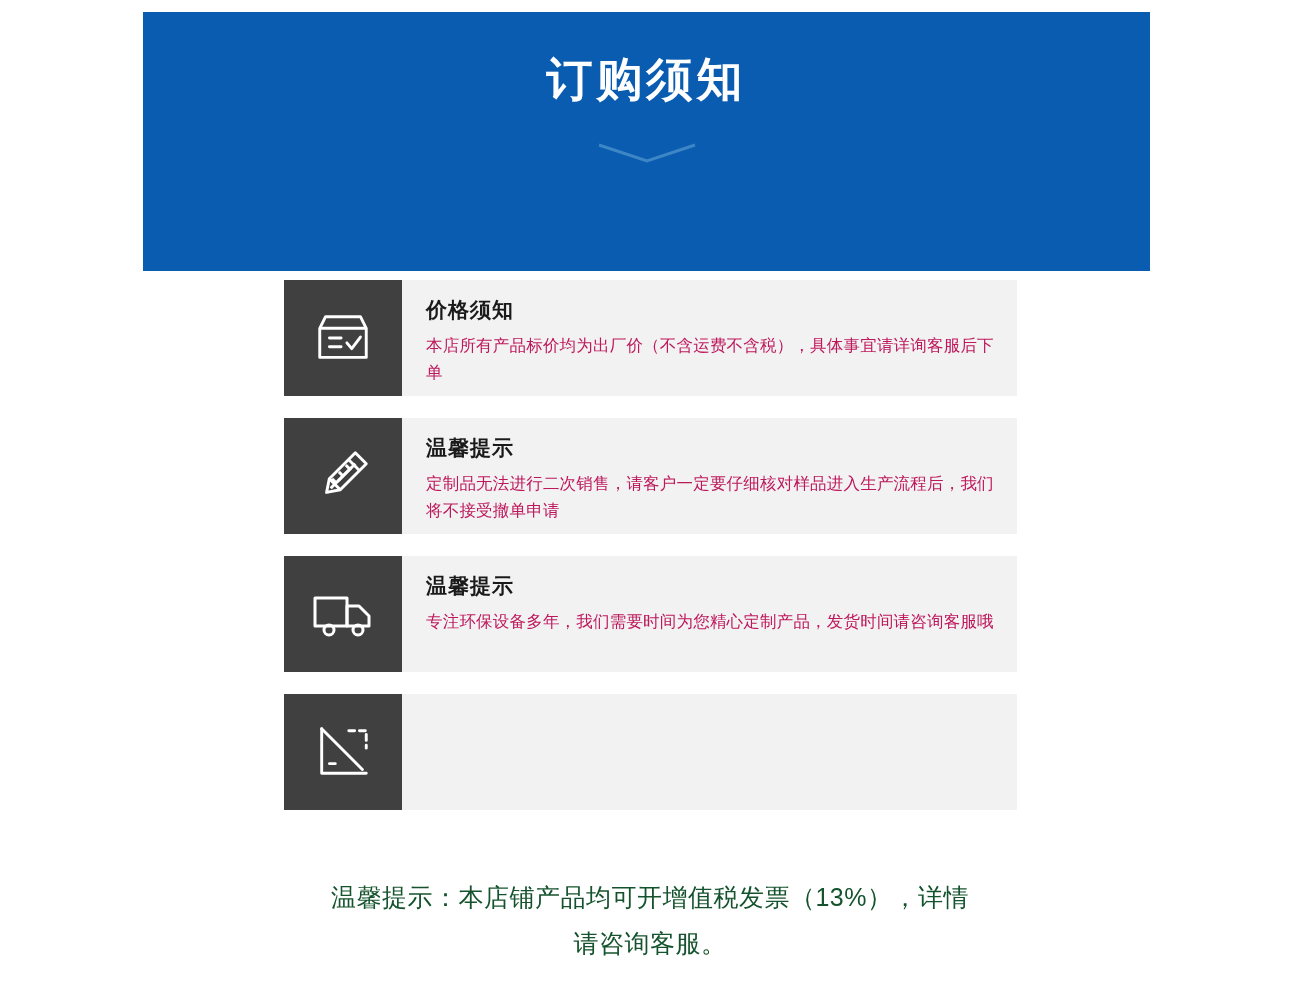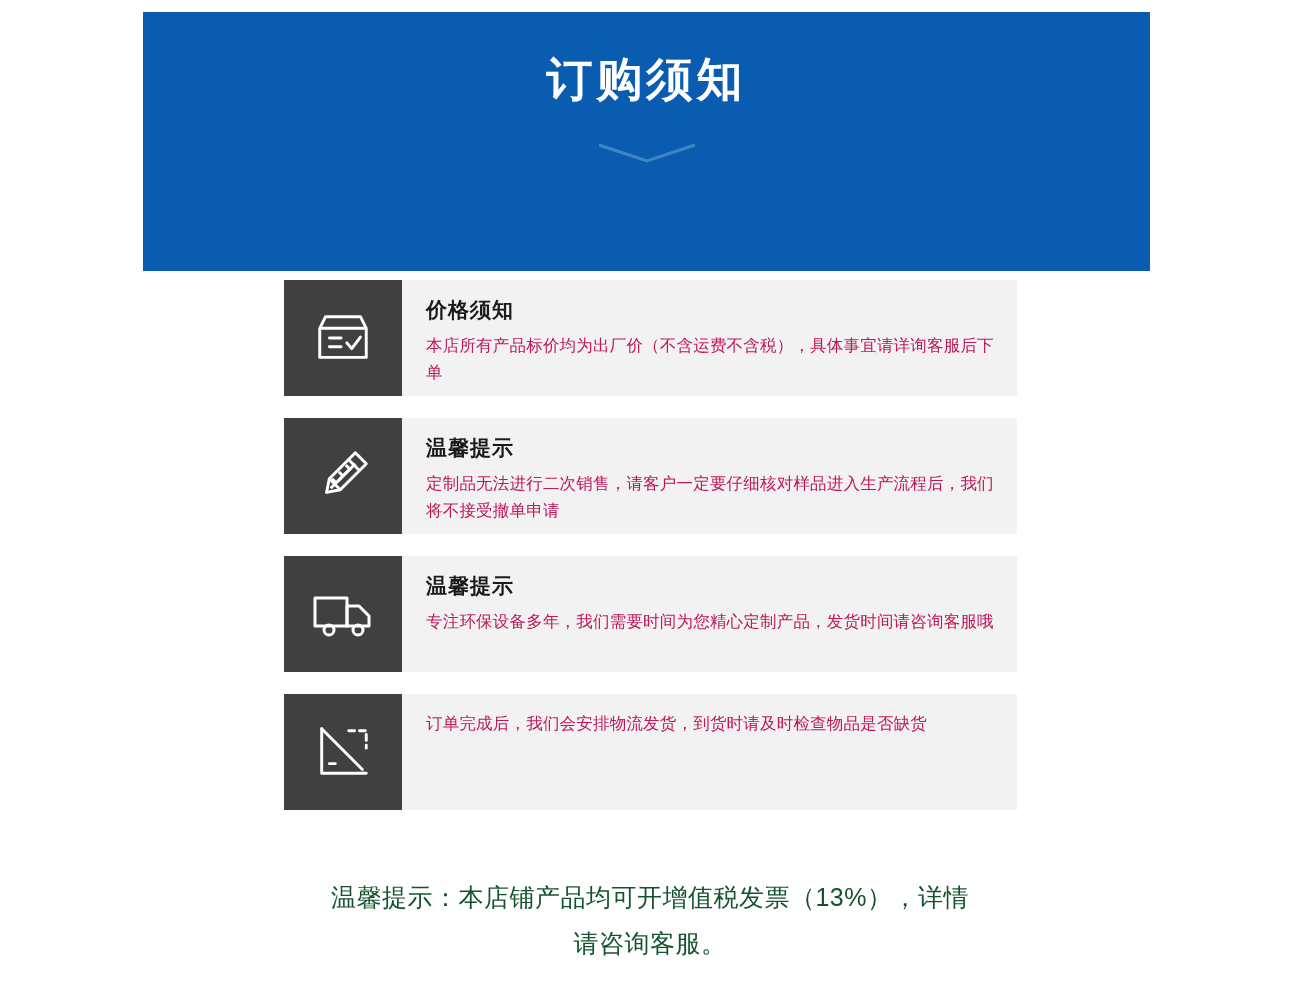--- a/index.html
+++ b/index.html
@@ -188,21 +188,20 @@
     <div class="card">
       <div class="card-icon">
         <svg width="62" height="62" viewBox="0 0 64 64" aria-hidden="true">
           <path d="M10 8 L10 54 L56 54" fill="none" stroke="#ffffff" stroke-width="3" stroke-linejoin="round" stroke-linecap="round"></path>
           <line x1="10" y1="8" x2="52" y2="50" stroke="#ffffff" stroke-width="3" stroke-linecap="round"></line>
           <path d="M38 10 L56 10 L56 28" fill="none" stroke="#ffffff" stroke-width="3" stroke-dasharray="6 5" stroke-linecap="round"></path>
           <line x1="18" y1="44" x2="24" y2="44" stroke="#ffffff" stroke-width="3" stroke-linecap="round"></line>
         </svg>
       </div>
       <div class="card-body">
-        <p class="card-desc">订单完成后，我们会安排物流发货，到货时请及时检查物品是否缺货</p>
       </div>
     </div>
 
   </div>
 
   <div class="footer-note">
     <span class="line">温馨提示：本店铺产品均可开增值税发票（13%），详情</span>
     <span class="line">请咨询客服。</span>
   </div>
 

